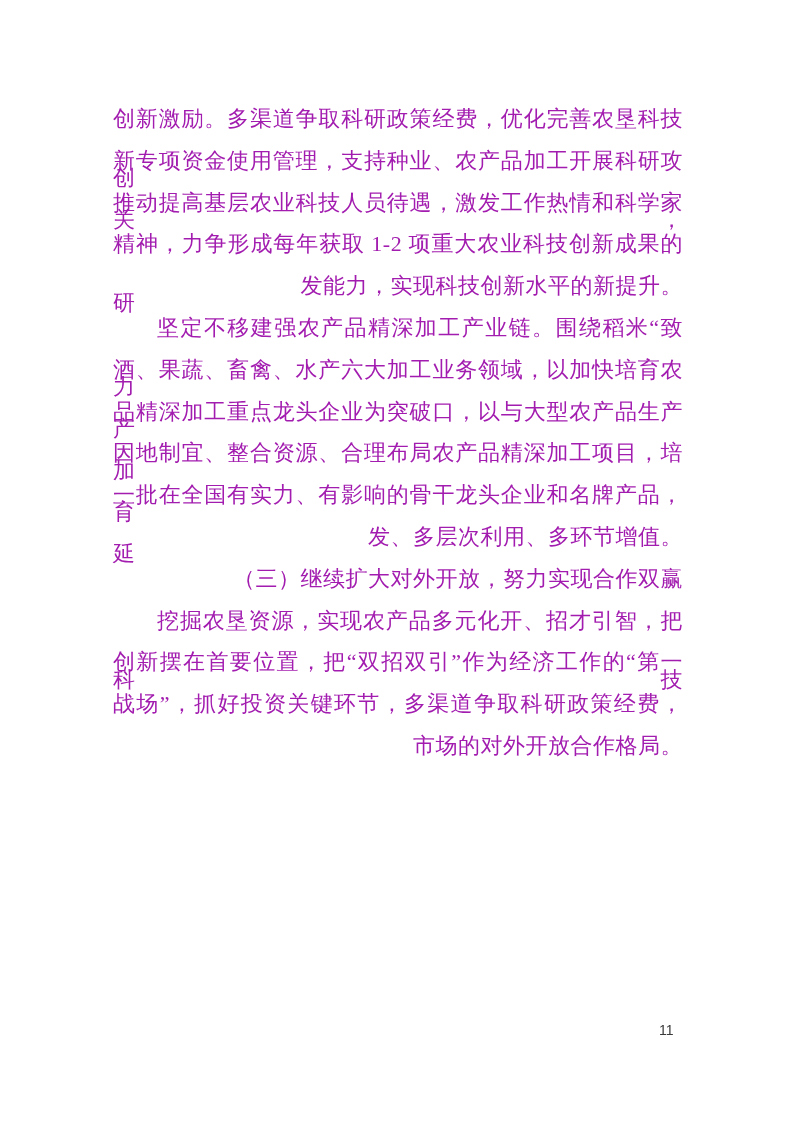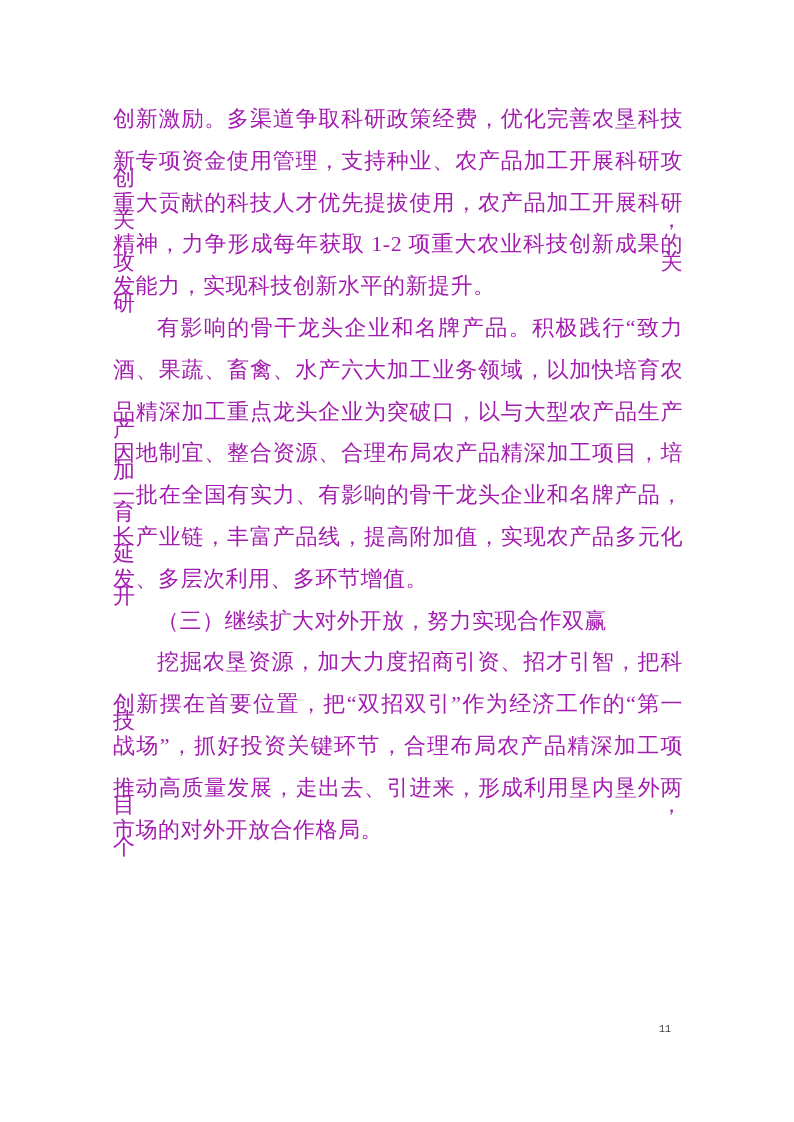--- a/index.html
+++ b/index.html
@@ -31,53 +31,51 @@
     color: #a21caf;
     letter-spacing: 0.5px;
   }
   .line.fill {
     white-space: normal;
     text-align: justify;
     text-align-last: justify;
     text-justify: inter-character;
   }
   .line.end {
-    text-align: left;
+    text-align: right;
   }
   .line.indent {
     text-indent: 2em;
   }
   .page-number {
     position: absolute;
     left: 659px;
     top: 1022px;
-    font-size: 10px;
+    font-size: 14px;
     line-height: 16px;
     color: #3a3a3a;
-    font-family: Liberation Mono, monospace;
+    font-family: Liberation Sans, sans-serif;
   }
 </style>
 </head>
 <body>
 
 <div class="page">
   <div class="content">
     <div class="line fill">创新激励。多渠道争取科研政策经费，优化完善农垦科技创</div>
     <div class="line fill">新专项资金使用管理，支持种业、农产品加工开展科研攻关，</div>
-    <div class="line fill">重大贡献的科技人才优先提拔使用，农产品加工开展科研攻关</div>
+    <div class="line fill">推动提高基层农业科技人员待遇，激发工作热情和科学家</div>
     <div class="line fill">精神，力争形成每年获取 1-2 项重大农业科技创新成果的研</div>
     <div class="line end">发能力，实现科技创新水平的新提升。</div>
-    <div class="line fill indent">有影响的骨干龙头企业和名牌产品。积极践行“致力</div>
+    <div class="line fill indent">坚定不移建强农产品精深加工产业链。围绕稻米“致力</div>
     <div class="line fill">酒、果蔬、畜禽、水产六大加工业务领域，以加快培育农产</div>
     <div class="line fill">品精深加工重点龙头企业为突破口，以与大型农产品生产加</div>
     <div class="line fill">因地制宜、整合资源、合理布局农产品精深加工项目，培育</div>
     <div class="line fill">一批在全国有实力、有影响的骨干龙头企业和名牌产品，延</div>
-    <div class="line fill">长产业链，丰富产品线，提高附加值，实现农产品多元化开</div>
     <div class="line end">发、多层次利用、多环节增值。</div>
     <div class="line end indent">（三）继续扩大对外开放，努力实现合作双赢</div>
-    <div class="line fill indent">挖掘农垦资源，加大力度招商引资、招才引智，把科技</div>
+    <div class="line fill indent">挖掘农垦资源，实现农产品多元化开、招才引智，把科技</div>
     <div class="line fill">创新摆在首要位置，把“双招双引”作为经济工作的“第一</div>
-    <div class="line fill">战场”，抓好投资关键环节，合理布局农产品精深加工项目，</div>
-    <div class="line fill">推动高质量发展，走出去、引进来，形成利用垦内垦外两个</div>
+    <div class="line fill">战场”，抓好投资关键环节，多渠道争取科研政策经费，</div>
     <div class="line end">市场的对外开放合作格局。</div>
   </div>
   <div class="page-number">11</div>
 </div>
 
 </body></html>

